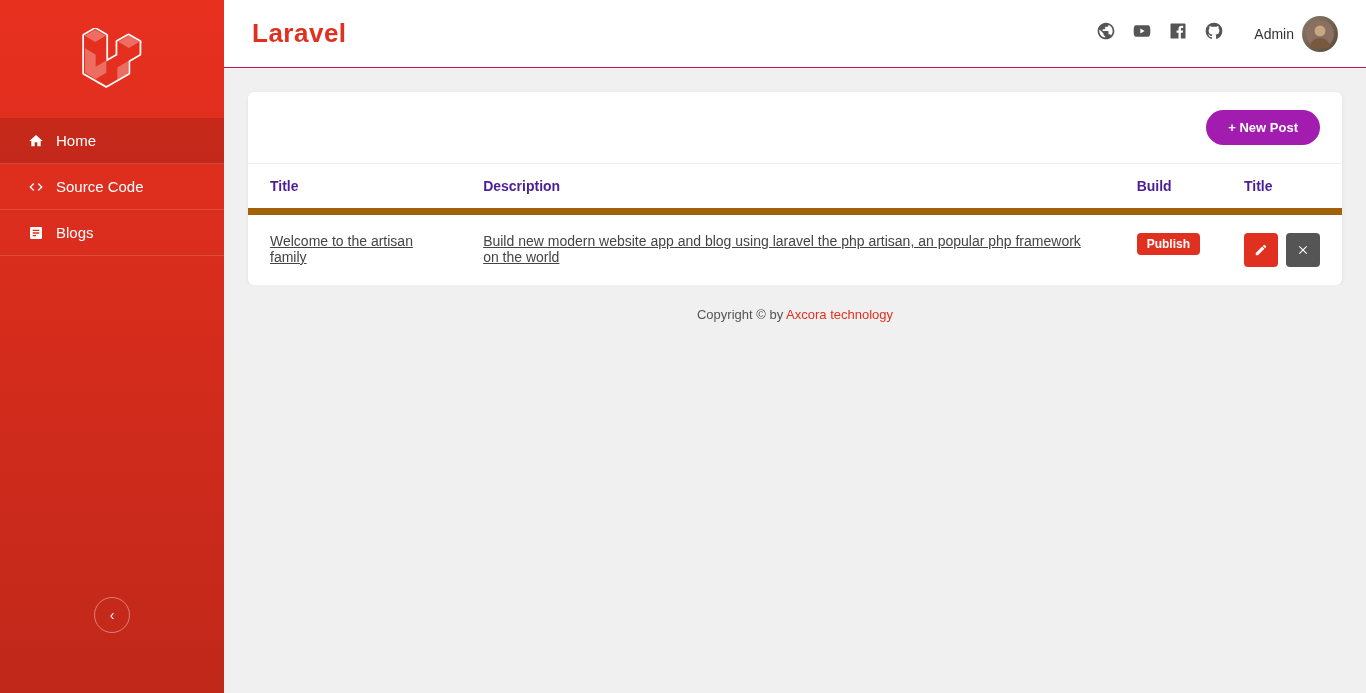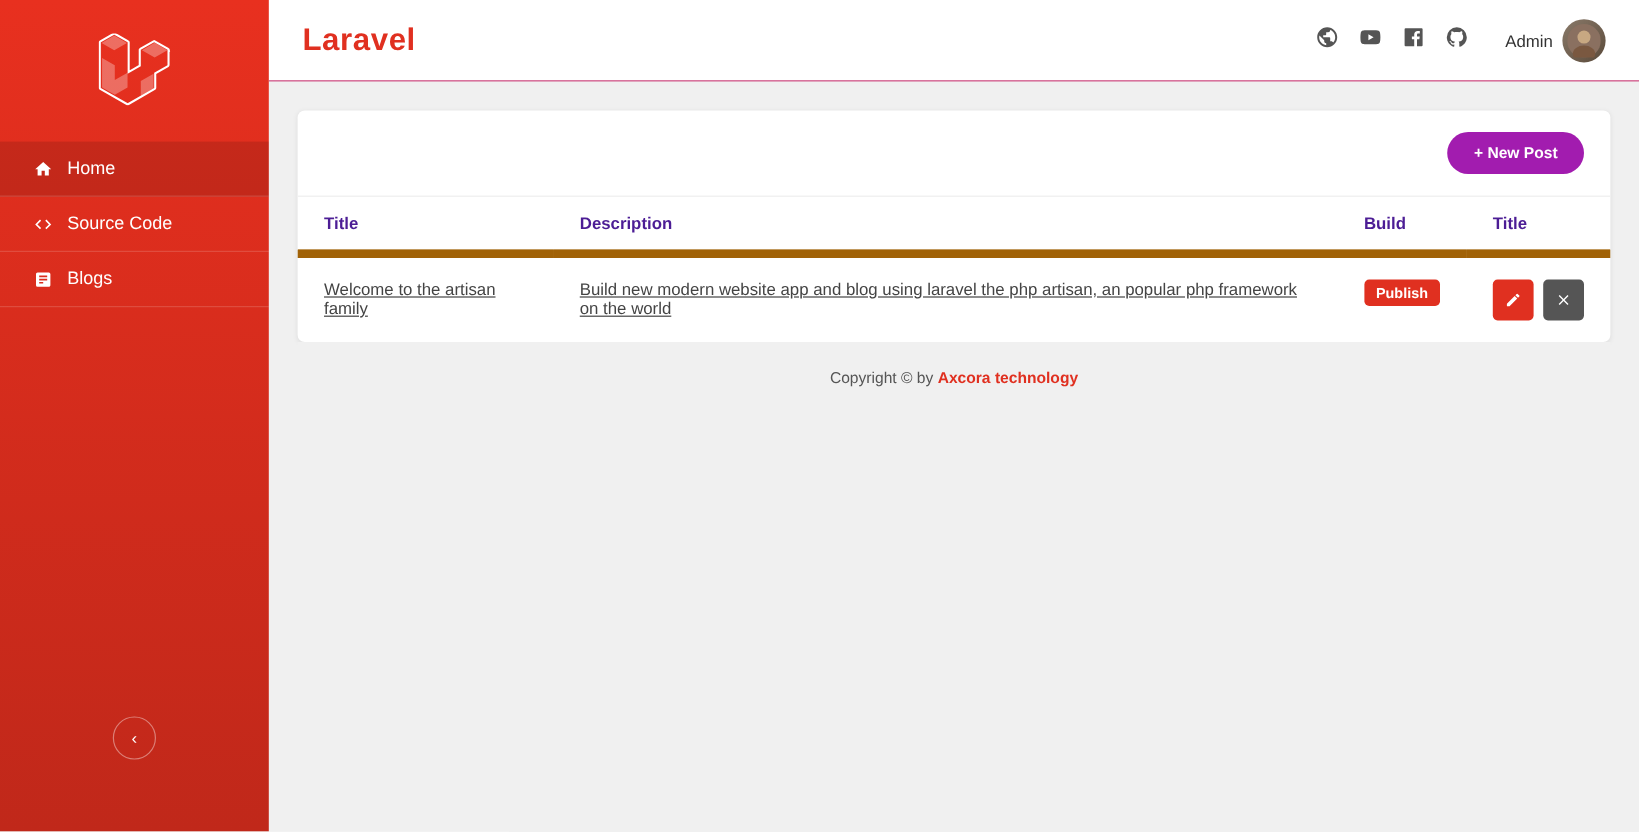--- a/index.html
+++ b/index.html
@@ -226,21 +226,21 @@
     .footer {
       text-align: center;
       padding: 22px 0 16px 0;
       font-size: 13px;
       color: #555;
       background: #f0f0f0;
     }
     .footer a {
       color: #e03020;
       text-decoration: none;
-      font-weight: 700;
+      font-weight: 400;
     }
 
     
     .icon-svg { display: inline-flex; align-items: center; justify-content: center; }
   </style>
 </head>
 <body>
 
 <aside class="sidebar">
   <div class="sidebar-logo">

